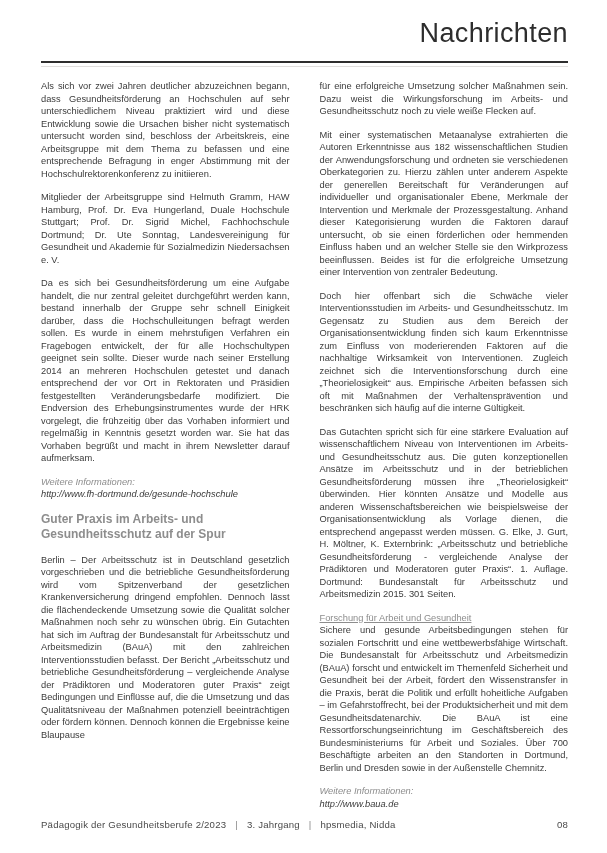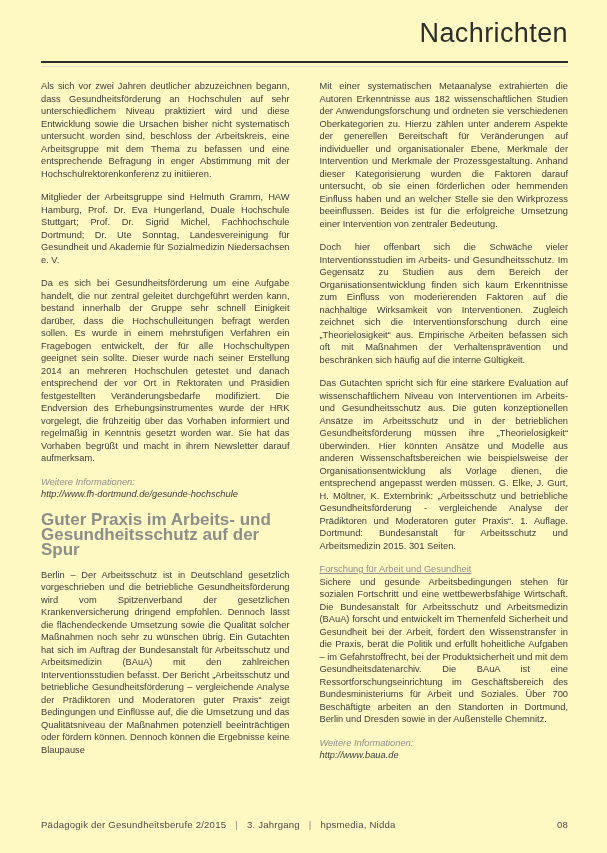--- a/index.html
+++ b/index.html
@@ -1,20 +1,20 @@
 <!DOCTYPE html>
 <html lang="de"><head>
 <meta charset="utf-8">
 <style>
   html,body { margin:0; padding:0; background:#e8e8e8; }
   .page {
     position:relative;
     width:607px; height:853px;
     margin:0 auto;
-    background:#fef9c3;
+    background:#ffffff;
     font-family:"Liberation Sans", sans-serif;
     color:#3b3b3b;
     overflow:hidden;
   }
   .page-title {
     position:absolute; top:18px; right:39px; margin:0;
     font-size:27px; font-weight:400; letter-spacing:0.4px;
     color:#2d2d2d;
   }
   .header-rule {
@@ -36,21 +36,21 @@
   .info-label { color:#8d8d8d; display:block; }
   .info-url { color:#3b3b3b; display:block; }
   .section-heading {
     font-variant:small-caps;
     font-size:14.5px; line-height:18.5px;
     color:#a84458; font-weight:400;
     text-align:left; margin:7px 0 6px;
     hyphens:none;
   }
   .section-subheading {
-    font-size:17px; line-height:15px;
+    font-size:12px; line-height:15px;
     color:#8d8d8d; text-align:left;
     margin:0 0 12px; hyphens:none;
   }
   .inline-subheading {
     color:#8d8d8d; margin:0 !important; text-align:left;text-decoration:underline;
   }
   .footer {
     position:absolute; left:41px; right:39px; bottom:23px;
     display:flex; align-items:center;
     font-size:9.6px; color:#4a4a4a; letter-spacing:0.2px;
@@ -75,35 +75,36 @@
       <p>Da es sich bei Gesundheitsförderung um eine Aufgabe handelt, die nur zentral geleitet durchgeführt werden kann, bestand innerhalb der Gruppe sehr schnell Einigkeit darüber, dass die Hochschulleitungen befragt werden sollen. Es wurde in einem mehrstufigen Verfahren ein Fragebogen entwickelt, der für alle Hochschultypen geeignet sein sollte. Dieser wurde nach seiner Erstellung 2014 an mehreren Hochschulen getestet und danach entsprechend der vor Ort in Rektoraten und Präsidien festgestellten Veränderungsbedarfe modifiziert. Die Endversion des Erhebungsinstrumentes wurde der HRK vorgelegt, die frühzeitig über das Vorhaben informiert und regelmäßig in Kenntnis gesetzt worden war. Sie hat das Vorhaben begrüßt und macht in ihrem Newsletter darauf aufmerksam.</p>
       <div class="info-block">
         <span class="info-label">Weitere Informationen:</span>
         <span class="info-url">http://www.fh-dortmund.de/gesunde-hochschule</span>
       </div>
       <h3 class="section-subheading">Guter Praxis im Arbeits- und Gesundheitsschutz auf der Spur</h3>
       <p>Berlin – Der Arbeitsschutz ist in Deutschland gesetzlich vorgeschrieben und die betriebliche Gesundheitsförderung wird vom Spitzenverband der gesetzlichen Krankenversicherung dringend empfohlen. Dennoch lässt die flächendeckende Umsetzung sowie die Qualität solcher Maßnahmen noch sehr zu wünschen übrig. Ein Gutachten hat sich im Auftrag der Bundesanstalt für Arbeitsschutz und Arbeitsmedizin (BAuA) mit den zahlreichen Interventionsstudien befasst. Der Bericht „Arbeitsschutz und betriebliche Gesundheitsförderung – vergleichende Analyse der Prädiktoren und Moderatoren guter Praxis“ zeigt Bedingungen und Einflüsse auf, die die Umsetzung und das Qualitätsniveau der Maßnahmen potenziell beeinträchtigen oder fördern können. Dennoch können die Ergebnisse keine Blaupause</p>
     </div>
 
     <div class="col">
+      <p>für eine erfolgreiche Umsetzung solcher Maßnahmen sein. Dazu weist die Wirkungsforschung im Arbeits- und Gesundheitsschutz noch zu viele weiße Flecken auf.</p>
       <p>Mit einer systematischen Metaanalyse extrahierten die Autoren Erkenntnisse aus 182 wissenschaftlichen Studien der Anwendungsforschung und ordneten sie verschiedenen Oberkategorien zu. Hierzu zählen unter anderem Aspekte der generellen Bereitschaft für Veränderungen auf individueller und organisationaler Ebene, Merkmale der Intervention und Merkmale der Prozessgestaltung. Anhand dieser Kategorisierung wurden die Faktoren darauf untersucht, ob sie einen förderlichen oder hemmenden Einfluss haben und an welcher Stelle sie den Wirkprozess beeinflussen. Beides ist für die erfolgreiche Umsetzung einer Intervention von zentraler Bedeutung.</p>
       <p>Doch hier offenbart sich die Schwäche vieler Interventionsstudien im Arbeits- und Gesundheitsschutz. Im Gegensatz zu Studien aus dem Bereich der Organisationsentwicklung finden sich kaum Erkenntnisse zum Einfluss von moderierenden Faktoren auf die nachhaltige Wirksamkeit von Interventionen. Zugleich zeichnet sich die Interventionsforschung durch eine „Theorielosigkeit“ aus. Empirische Arbeiten befassen sich oft mit Maßnahmen der Verhaltensprävention und beschränken sich häufig auf die interne Gültigkeit.</p>
       <p>Das Gutachten spricht sich für eine stärkere Evaluation auf wissenschaftlichem Niveau von Interventionen im Arbeits- und Gesundheitsschutz aus. Die guten konzeptionellen Ansätze im Arbeitsschutz und in der betrieblichen Gesundheitsförderung müssen ihre „Theorielosigkeit“ überwinden. Hier könnten Ansätze und Modelle aus anderen Wissenschaftsbereichen wie beispielsweise der Organisationsentwicklung als Vorlage dienen, die entsprechend angepasst werden müssen. G. Elke, J. Gurt, H. Möltner, K. Externbrink: „Arbeitsschutz und betriebliche Gesundheitsförderung - vergleichende Analyse der Prädiktoren und Moderatoren guter Praxis“. 1. Auflage. Dortmund: Bundesanstalt für Arbeitsschutz und Arbeitsmedizin 2015. 301 Seiten.</p>
       <p class="inline-subheading">Forschung für Arbeit und Gesundheit</p>
       <p>Sichere und gesunde Arbeitsbedingungen stehen für sozialen Fortschritt und eine wettbewerbsfähige Wirtschaft. Die Bundesanstalt für Arbeitsschutz und Arbeitsmedizin (BAuA) forscht und entwickelt im Themenfeld Sicherheit und Gesundheit bei der Arbeit, fördert den Wissenstransfer in die Praxis, berät die Politik und erfüllt hoheitliche Aufgaben – im Gefahrstoffrecht, bei der Produktsicherheit und mit dem Gesundheitsdatenarchiv. Die BAuA ist eine Ressortforschungseinrichtung im Geschäftsbereich des Bundesministeriums für Arbeit und Soziales. Über 700 Beschäftigte arbeiten an den Standorten in Dortmund, Berlin und Dresden sowie in der Außenstelle Chemnitz.</p>
       <div class="info-block">
         <span class="info-label">Weitere Informationen:</span>
         <span class="info-url">http://www.baua.de</span>
       </div>
     </div>
 
   </div>
 
   <div class="footer">
-    <span>Pädagogik der Gesundheitsberufe 2/2015</span>
+    <span>Pädagogik der Gesundheitsberufe 2/2023</span>
     <span class="sep">|</span>
     <span>3. Jahrgang</span>
     <span class="sep">|</span>
     <span>hpsmedia, Nidda</span>
     <span class="page-num">08</span>
   </div>
 
 </div>
 
 </body></html>

